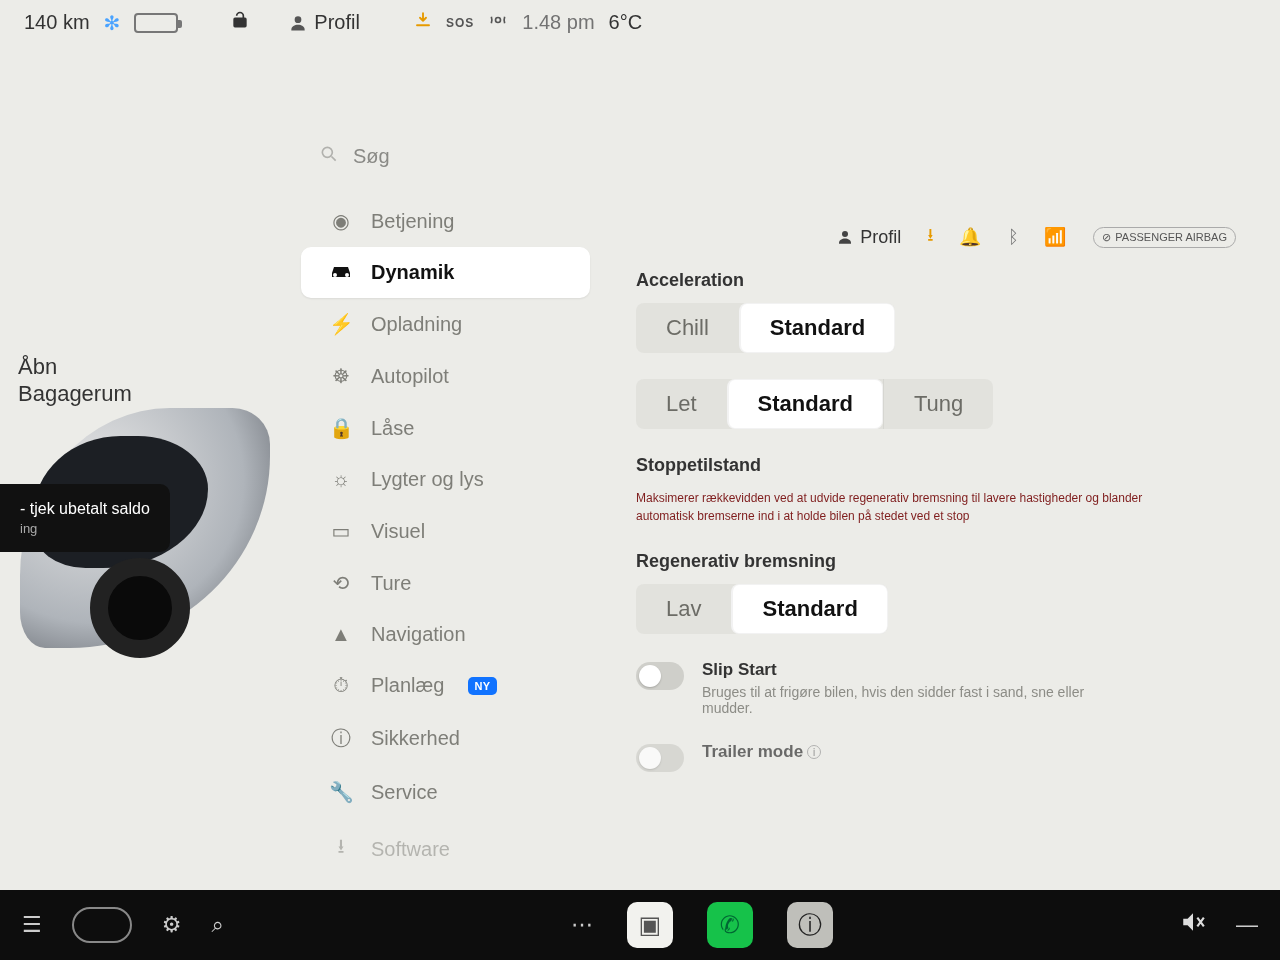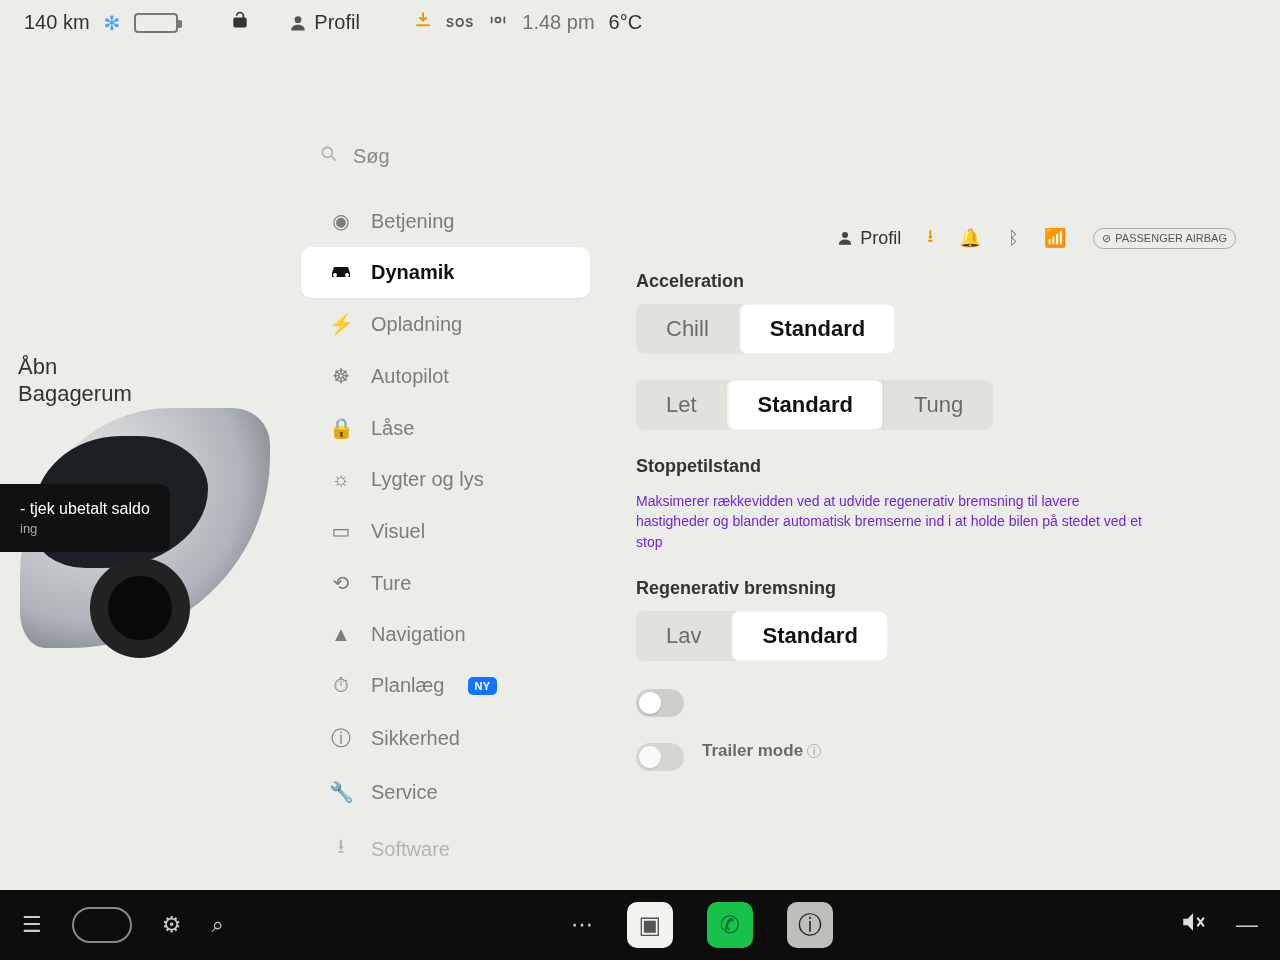--- a/index.html
+++ b/index.html
@@ -48,21 +48,21 @@
   .content .topright .profile { display:flex; align-items:center; gap:6px; color:#333; font-weight:500; }
   .content .topright .dl { color:#e69a00; }
   .content .topright .airbag { font-size:11px; color:#555; border:1px solid #aaa; border-radius:14px; padding:4px 8px; display:flex; align-items:center; gap:4px; line-height:1; }
 
   .section { margin-bottom: 26px; }
   .section h4 { font-size:18px; font-weight:600; color:#333; margin-bottom:12px; }
   .seg { display:inline-flex; background:#e2e2dd; border-radius:8px; overflow:hidden; }
   .seg-btn { padding: 12px 30px; font-size:22px; color:#6c6c66; cursor:pointer; border:none; background:transparent; position:relative; }
   .seg-btn + .seg-btn { border-left:1px solid rgba(0,0,0,.05); }
   .seg-btn.sel { background:#fff; color:#111; font-weight:600; box-shadow: inset 0 0 0 1px rgba(0,0,0,.05); border-radius:8px; }
-  .stop-desc { font-size:14px; color:#6d28d9; margin-top:14px; line-height:1.45; max-width:520px; }
+  .stop-desc { font-size:12px; color:#7f1d1d; margin-top:14px; line-height:1.45; max-width:520px; }
 
   .switch-row { display:flex; gap:18px; align-items:flex-start; margin-top:10px; }
   .switch { width:48px; height:28px; border-radius:14px; background:#cfcfca; position:relative; flex-shrink:0; top:2px; }
   .switch::after { content:""; position:absolute; width:22px; height:22px; border-radius:50%; background:#fff; top:3px; left:3px; box-shadow:0 1px 2px rgba(0,0,0,.2); }
   .switch-label h5 { font-size:17px; font-weight:600; color:#333; }
   .switch-label p { font-size:14px; color:#8c8c86; margin-top:4px; max-width:420px; }
   .info-dot { display:inline-block; width:14px; height:14px; border:1px solid #999; border-radius:50%; font-size:10px; line-height:13px; text-align:center; color:#999; margin-left:4px; vertical-align:1px; }
 
   
   .dock { position:absolute; bottom:0; left:0; width:100%; height:70px; background:#0d0d0d; display:flex; align-items:center; padding:0 22px; gap:34px; }
@@ -253,20 +253,24 @@
         <h4>Regenerativ bremsning</h4>
         <div class="seg">
           <button class="seg-btn">Lav</button>
           <button class="seg-btn sel">Standard</button>
         </div>
       </div>
 
       <div class="section">
         <div class="switch-row">
           <div class="switch"></div>
+          <div class="switch-label">
+            <h5>Slip Start</h5>
+            <p>Bruges til at frigøre bilen, hvis den sidder fast i sand, sne eller mudder.</p>
+          </div>
         </div>
       </div>
 
       <div class="section" style="opacity:.7">
         <div class="switch-row">
           <div class="switch"></div>
           <div class="switch-label">
             <h5><span>Trailer mode</span><span class="info-dot">i</span></h5>
           </div>
         </div>

